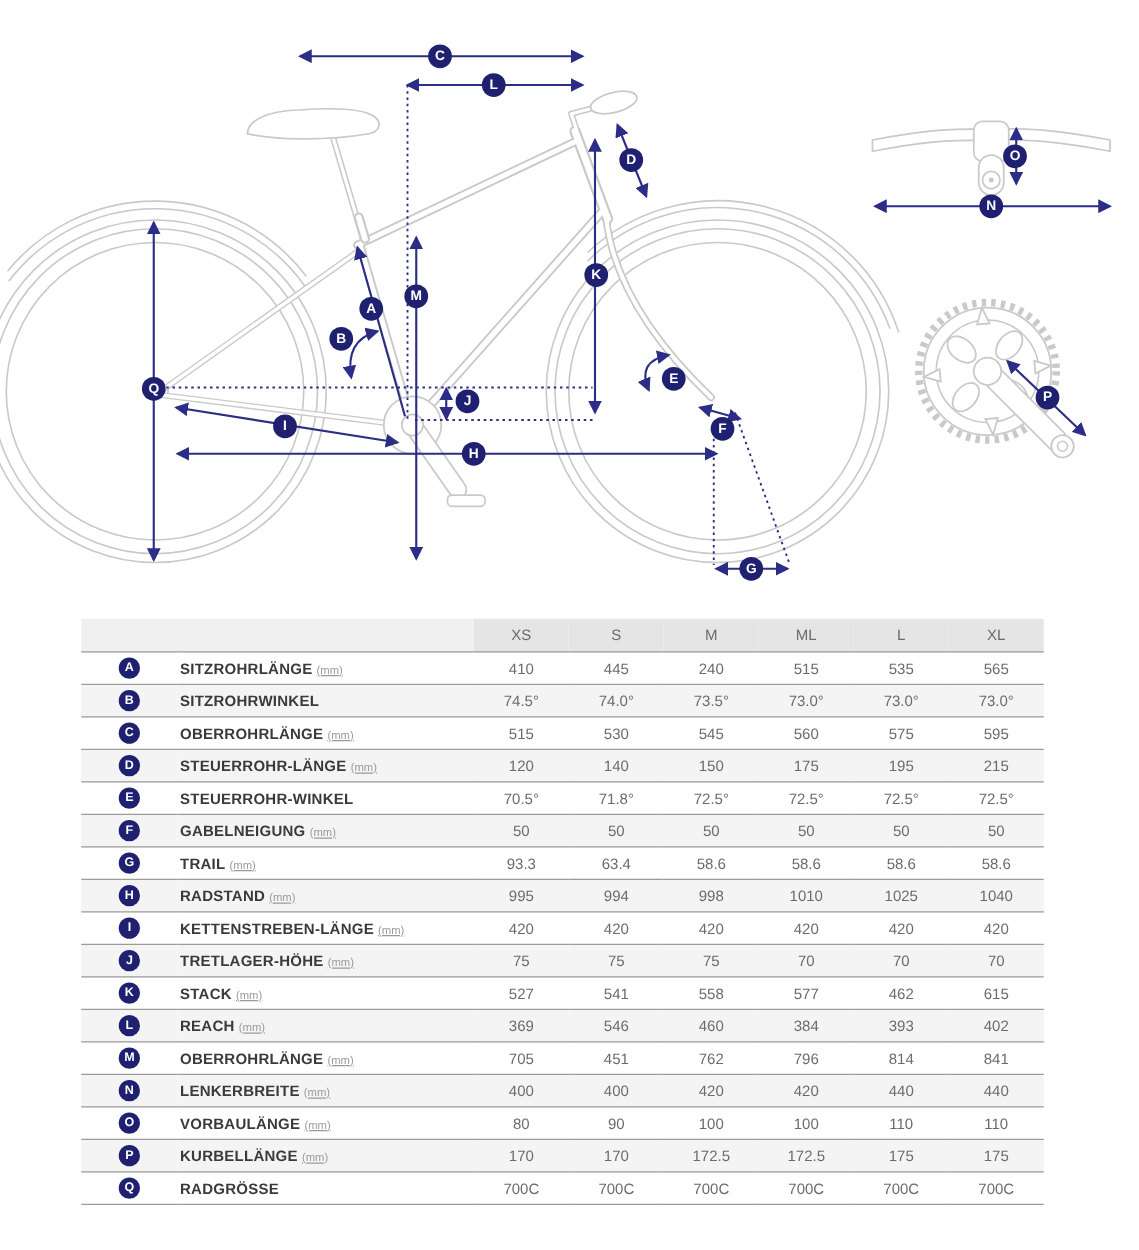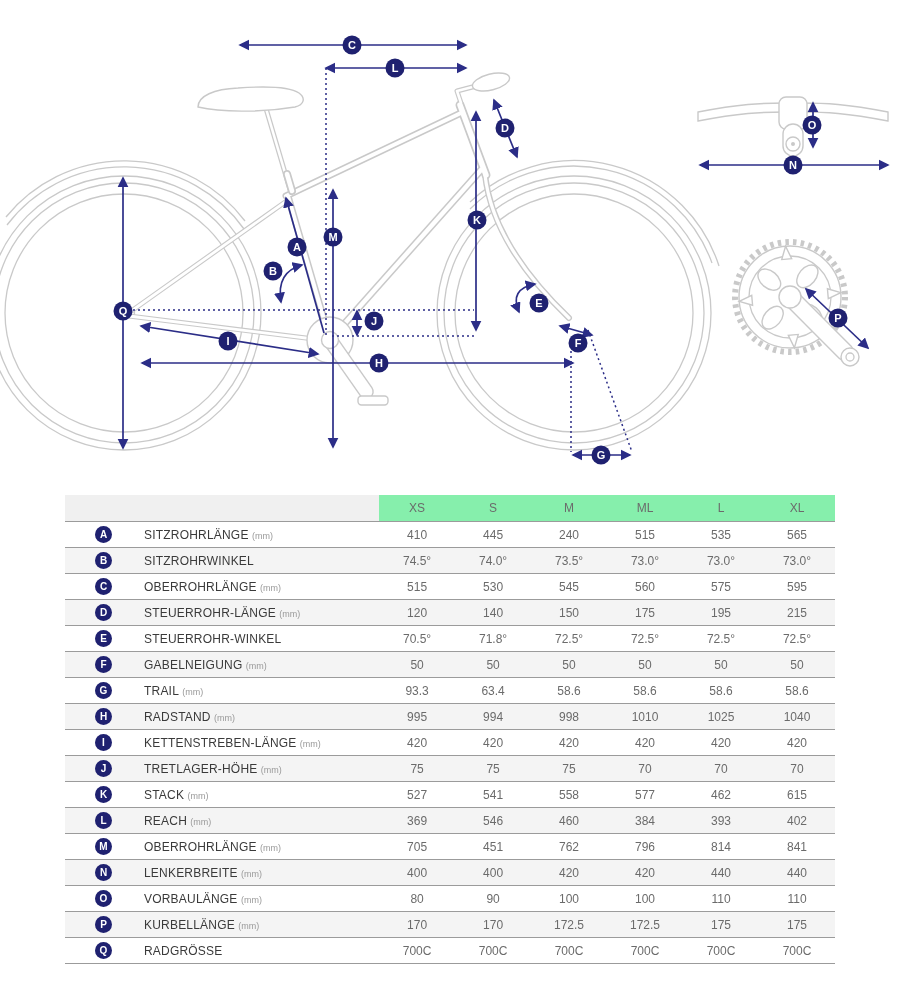--- a/index.html
+++ b/index.html
@@ -1,28 +1,28 @@
 <!DOCTYPE html>
 <html><head>
 <meta charset="utf-8">
 <style>
   html,body{margin:0;padding:0;background:#fff;}
   body{width:911px;height:1000px;overflow:hidden;font-family:"Liberation Sans",sans-serif;}
   .stage{position:relative;width:911px;height:1000px;}
   svg{display:block;}
   
   table.geo{border-collapse:collapse;margin-left:65px;width:770px;font-size:12px;margin-top:8px;table-layout:fixed;}
-  table.geo th{background:#86efac;color:#6b6b6b;font-weight:normal;padding:6px 2px;text-align:center;border-bottom:1px solid #9b9b9b;}
+  table.geo th{background:#e5e5e5;color:#6b6b6b;font-weight:normal;padding:6px 2px;text-align:center;border-bottom:1px solid #9b9b9b;}
   table.geo th.empty{background:#f0f0f0;}
   table.geo td{border-bottom:1px solid #9b9b9b;padding:4px 2px;height:17px;}
   table.geo tr.alt td{background:#f4f4f4;}
   td.c-badge{text-align:center;}
   .badge{display:inline-block;width:17px;height:17px;border-radius:50%;background:#1f2170;color:#fff;font-weight:bold;font-size:10px;line-height:17px;text-align:center;}
-  .lbl{font-weight:normal;color:#3a3a3a;letter-spacing:.2px;}
-  .unit{font-size:9px;color:#9a9a9a;font-weight:normal;}
+  .lbl{font-weight:bold;color:#3a3a3a;letter-spacing:.2px;}
+  .unit{font-size:9px;color:#9a9a9a;font-weight:normal;text-decoration:underline;}
   td.val{text-align:center;color:#6b6b6b;}
   
   .tube{stroke:#c9c9c9;fill:none;stroke-linecap:round;stroke-linejoin:round;}
   .core{stroke:#fff;fill:none;stroke-linecap:round;stroke-linejoin:round;}
   .wheel{stroke:#c9c9c9;fill:none;stroke-width:1.3;}
   .part{stroke:#c9c9c9;fill:#fff;stroke-width:1.4;}
   .arrow{stroke:#2b2d87;stroke-width:1.7;fill:none;}
   .dotted{stroke:#2b2d87;stroke-width:1.5;fill:none;stroke-dasharray:2 3;}
   .badge-c{fill:#1f2170;}
   .badge-t{fill:#fff;font-weight:bold;font-size:11px;text-anchor:middle;dominant-baseline:central;font-family:"Liberation Sans",sans-serif;}

